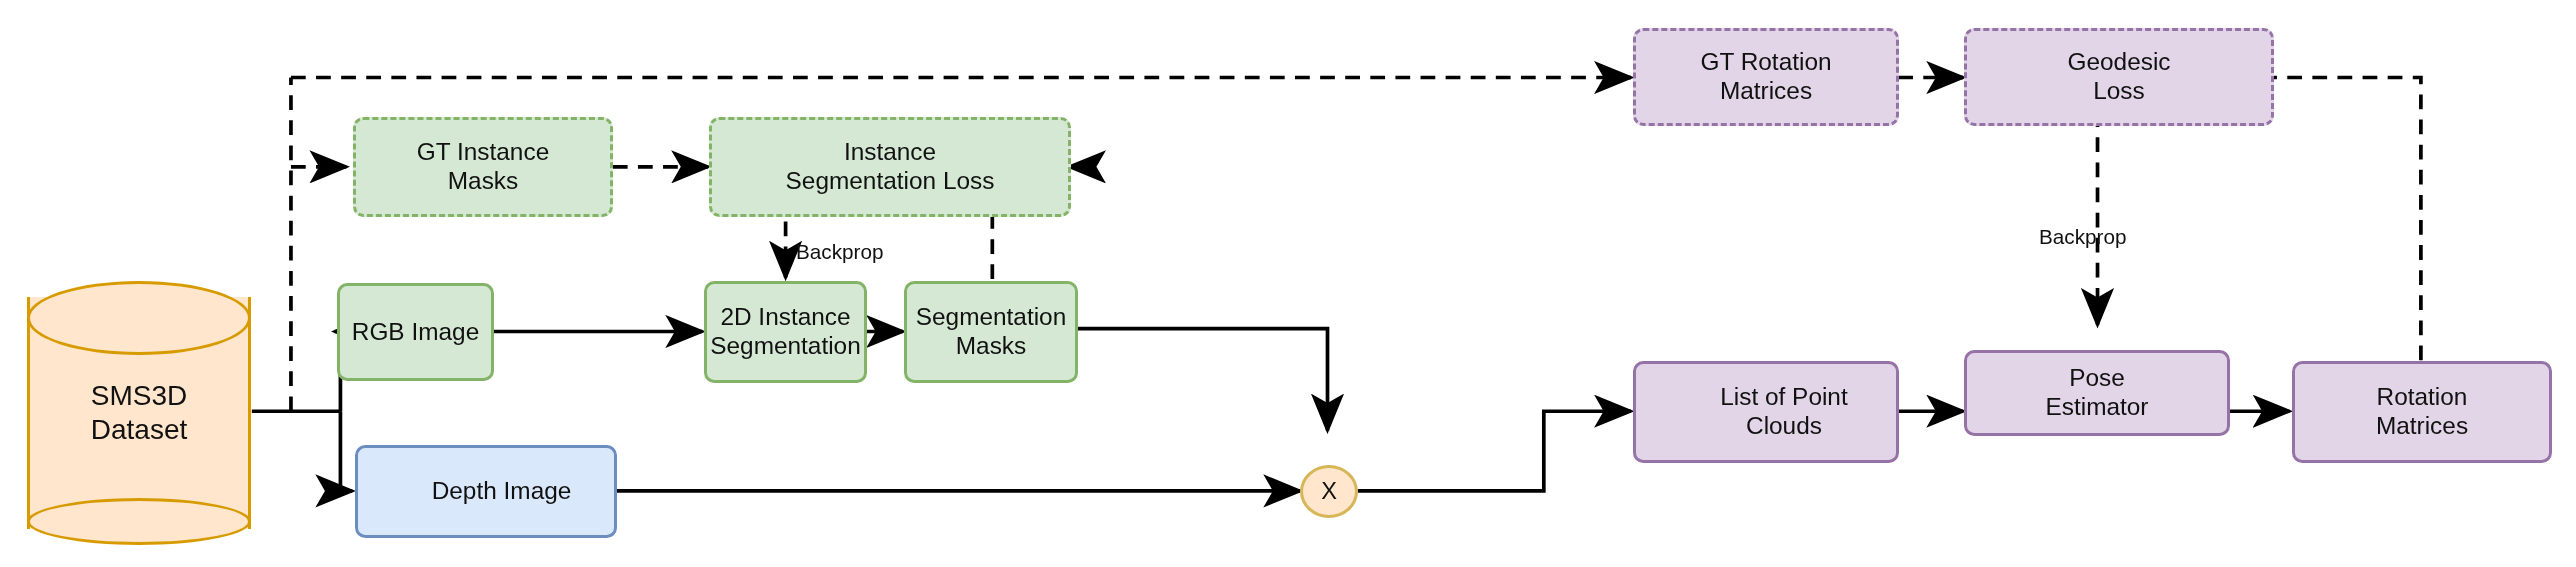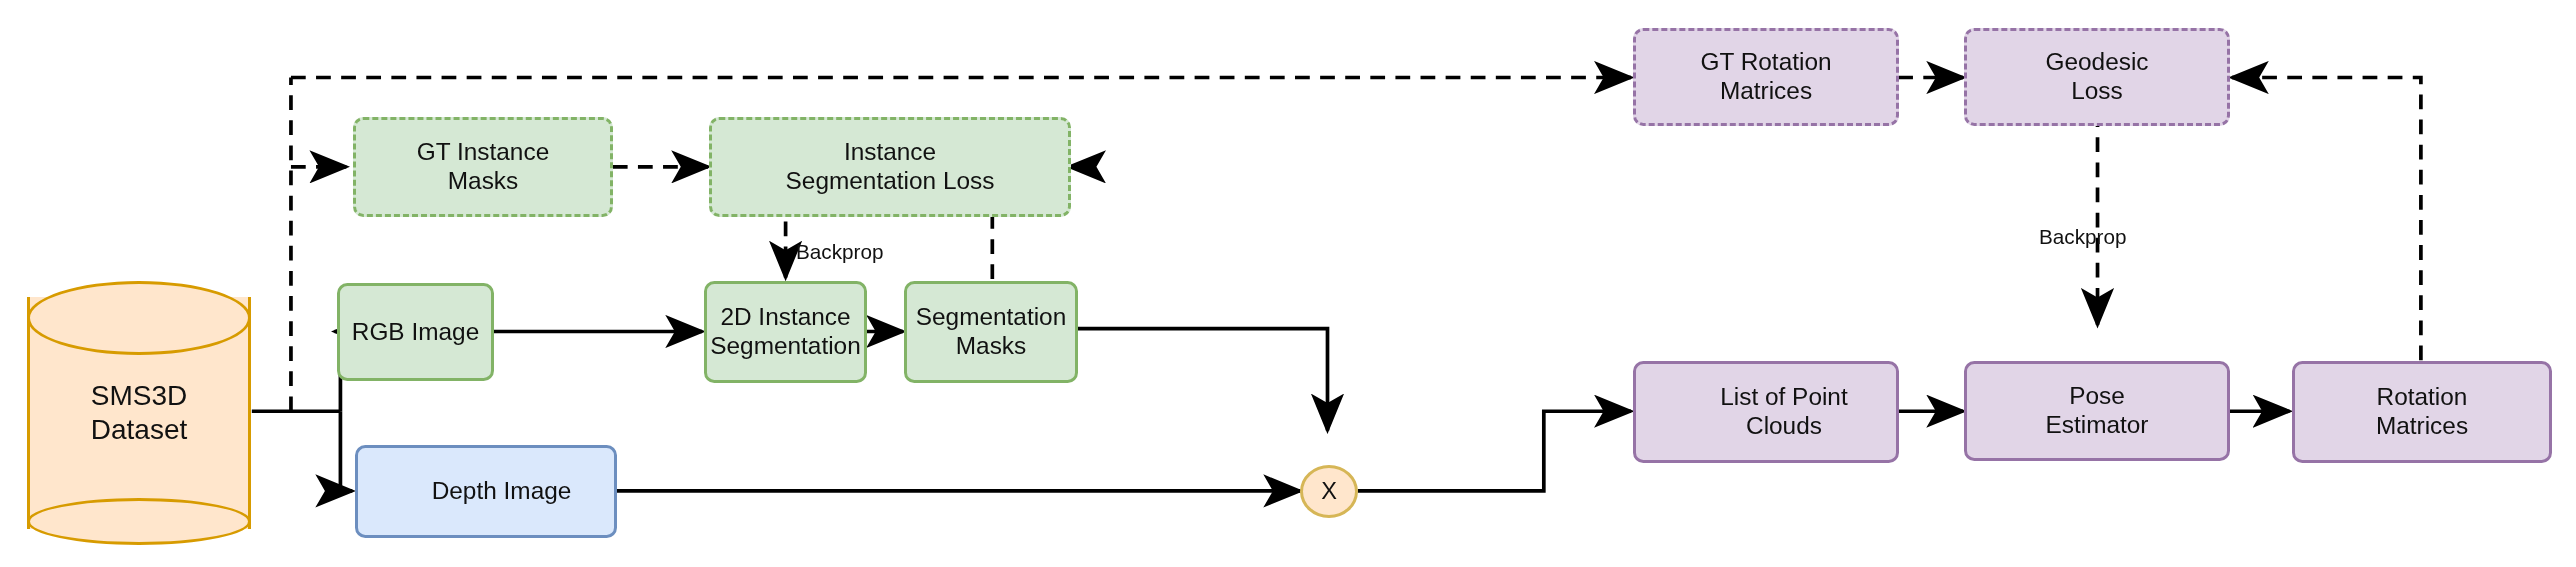--- a/index.html
+++ b/index.html
@@ -118,30 +118,30 @@
   <div class="node green-solid" style="left:904px;top:281px;width:174px;height:102px;">Segmentation
 Masks</div>
 
   <div class="node blue-solid" style="left:355px;top:445px;width:262px;height:93px;">Depth Image</div>
 
   <div class="xnode" style="left:1300px;top:465px;width:58px;height:53px;">X</div>
 
   <div class="node purple-solid" style="left:1633px;top:361px;width:266px;height:102px;padding-left:36px;">List of Point
 Clouds</div>
 
-  <div class="node purple-solid" style="left:1964px;top:361px;width:266px;height:100px;">Pose
+  <div class="node purple-solid" style="left:1964px;top:350px;width:266px;height:86px;">Pose
 Estimator</div>
 
   <div class="node purple-solid" style="left:2292px;top:361px;width:260px;height:102px;">Rotation
 Matrices</div>
 
   <div class="node purple-dash" style="left:1633px;top:28px;width:266px;height:98px;">GT Rotation
 Matrices</div>
 
-  <div class="node purple-dash" style="left:1964px;top:28px;width:266px;height:98px;">Geodesic
+  <div class="node purple-dash" style="left:1964px;top:28px;width:310px;height:98px;">Geodesic
 Loss</div>
 
   <div class="edge-label" style="left:796px;top:240px;">Backprop</div>
 
   <div class="edge-label" style="left:2039px;top:225px;">Backprop</div>
 
 </div>
 
 
 </body></html>

